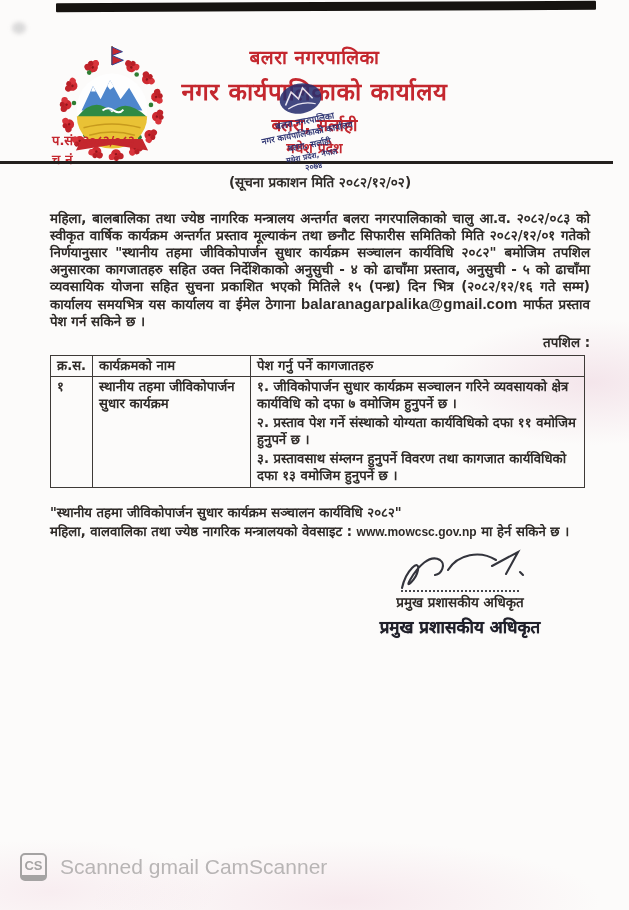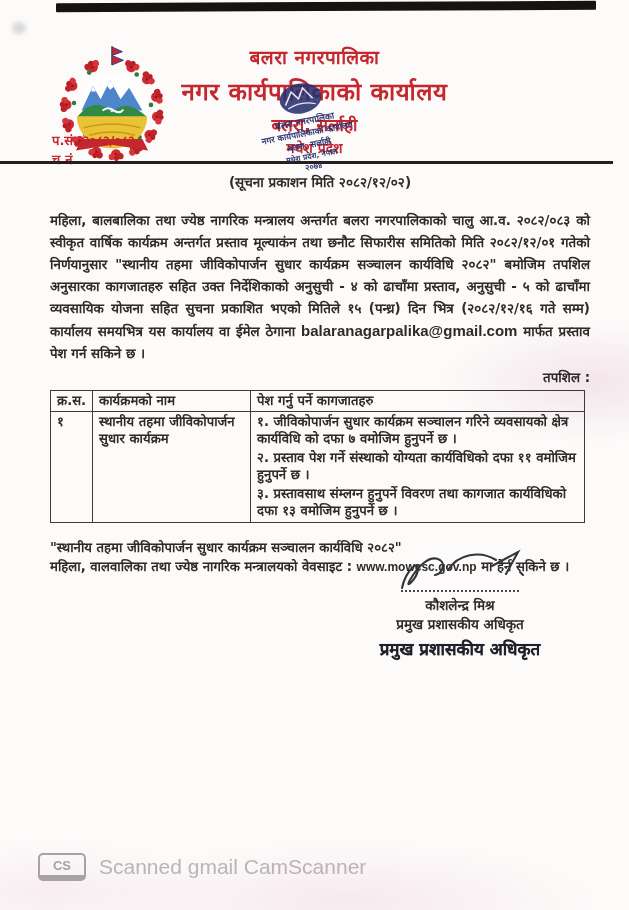--- a/index.html
+++ b/index.html
@@ -27,21 +27,21 @@
   .addr1 { font-size:17px; font-weight:bold; color:#c4272e; margin-top:6px; }
   .addr2 { font-size:14px; font-weight:bold; color:#c4272e; margin-top:2px; }
   .refblock { position:absolute; left:52px; top:131px; color:#c4272e; font-weight:bold; font-size:13px; line-height:19px; }
   .stamp { position:absolute; left:238px; top:76px; width:136px; height:102px; z-index:6; opacity:.92; }
   .divider { position:absolute; left:0; top:161px; width:613px; height:3px; background:#24201e; }
 
   
   .content { position:absolute; left:50px; top:173px; width:540px; }
   .subject { text-align:center; font-weight:bold; font-size:13.5px; line-height:19px; }
   .subject2 { text-align:center; font-weight:bold; font-size:13.5px; line-height:19px; margin-bottom:18px; }
-  .para { text-align:justify; font-weight:600; font-size:13.4px; line-height:22px;margin-top:12px; }
+  .para { text-align:justify; font-weight:600; font-size:13.4px; line-height:17px;margin-top:12px; }
   .email { font-family:"Liberation Sans",sans-serif; font-weight:bold; font-size:15px; }
   .tapashil { font-weight:bold; font-size:13.4px; margin-top:3px;text-align:right; }
 
   table.doc { width:535px; border-collapse:collapse; margin-top:4px;padding-left:8px; }
   table.doc th, table.doc td {
     border:1.6px solid #3e3a37; font-size:13.2px; font-weight:bold;
     padding:1px 6px 2px 6px; vertical-align:top; text-align:left; line-height:17px;
   }
   .col-sn { width:42px; }
   .col-prog { width:158px; }
@@ -56,24 +56,24 @@
   .sigblock { position:absolute; top:544px; right:44px; width:250px; text-align:center; z-index:4; }
   .scribble { display:block; margin:0 auto -4px auto; }
   .dotline { width:118px; margin:0 auto; border-bottom:2.2px dotted #46464c; }
   .sig-name { font-weight:bold; font-size:13.5px; margin-top:4px; }
   .sig-title { font-weight:bold; font-size:13.5px; margin-top:1px; }
   .sig-stamp { font-weight:bold; font-size:17px; margin-top:4px; color:#20202a;
     text-shadow:0 0 .7px rgba(32,32,42,.8); }
 
   
   .footer { position:absolute; left:20px; top:853px; display:flex; align-items:center; gap:13px; }
-  .cs-icon { width:48px; height:28px; border:2.4px solid #a5a3a3; border-bottom-width:6px;
+  .cs-icon { width:27px; height:28px; border:2.4px solid #a5a3a3; border-bottom-width:6px;
     border-radius:5px; color:#a5a3a3; font-weight:bold; font-size:13px;
     display:flex; align-items:center; justify-content:center;
-    font-family:"Liberation Sans",sans-serif;margin-left:18px; }
+    font-family:"Liberation Sans",sans-serif; }
   .cs-text { color:#b8b5b5; font-size:21px; font-family:"Liberation Sans",sans-serif; }
 </style>
 </head>
 <body>
 
 <div class="page">
 
   <div class="scan-topbar"></div>
   <div class="smudge"></div>
 
@@ -201,21 +201,20 @@
   <div class="sigblock">
     <svg class="scribble" width="160" height="50" viewBox="0 0 160 50">
       <g stroke="#33343c" stroke-width="2.1" fill="none" stroke-linecap="round">
         <path d="M22,44 C26,26 40,14 38,26 C36,36 24,46 30,36 C38,22 50,10 60,16 C66,20 62,30 55,31"></path>
         <path d="M68,26 C78,10 100,6 116,16"></path>
         <path d="M112,22 L138,8 L126,30"></path>
         <path d="M140,28 l3,3"></path>
       </g>
     </svg>
     <div class="dotline"></div>
-    <div class="sig-name">कौशलेन्द्र मिश्र</div>
     <div class="sig-title">प्रमुख प्रशासकीय अधिकृत</div>
     <div class="sig-stamp">प्रमुख प्रशासकीय अधिकृत</div>
   </div>
 
   <div class="footer">
     <div class="cs-icon">CS</div>
     <div class="cs-text">Scanned gmail CamScanner</div>
   </div>
 
 </div>

